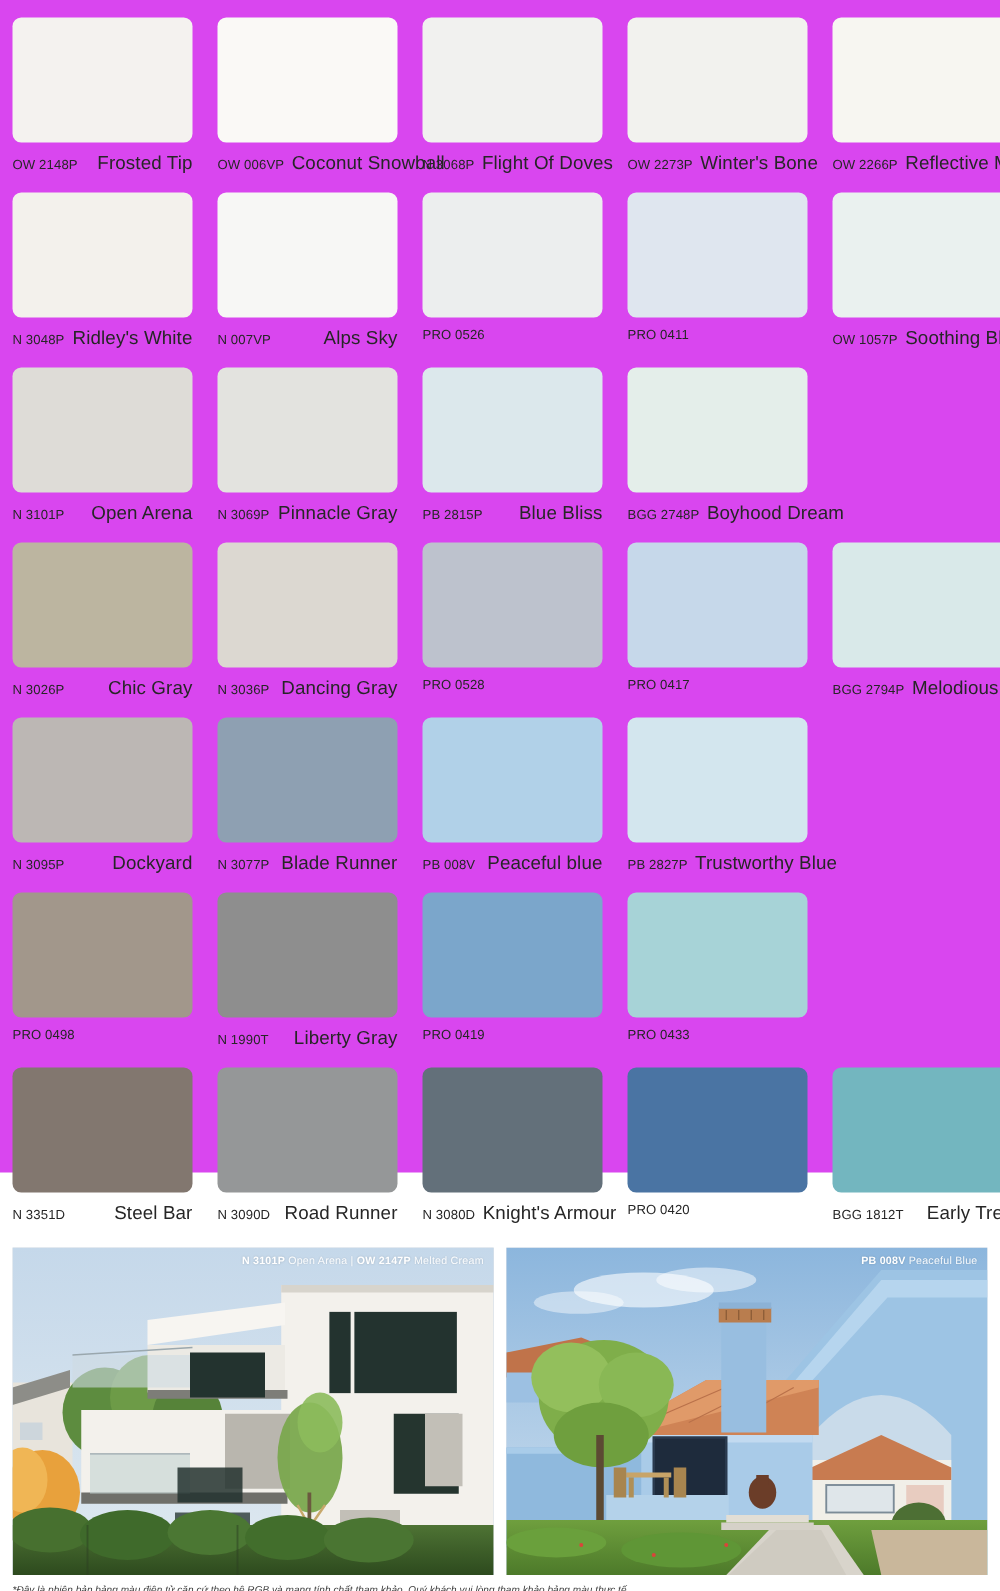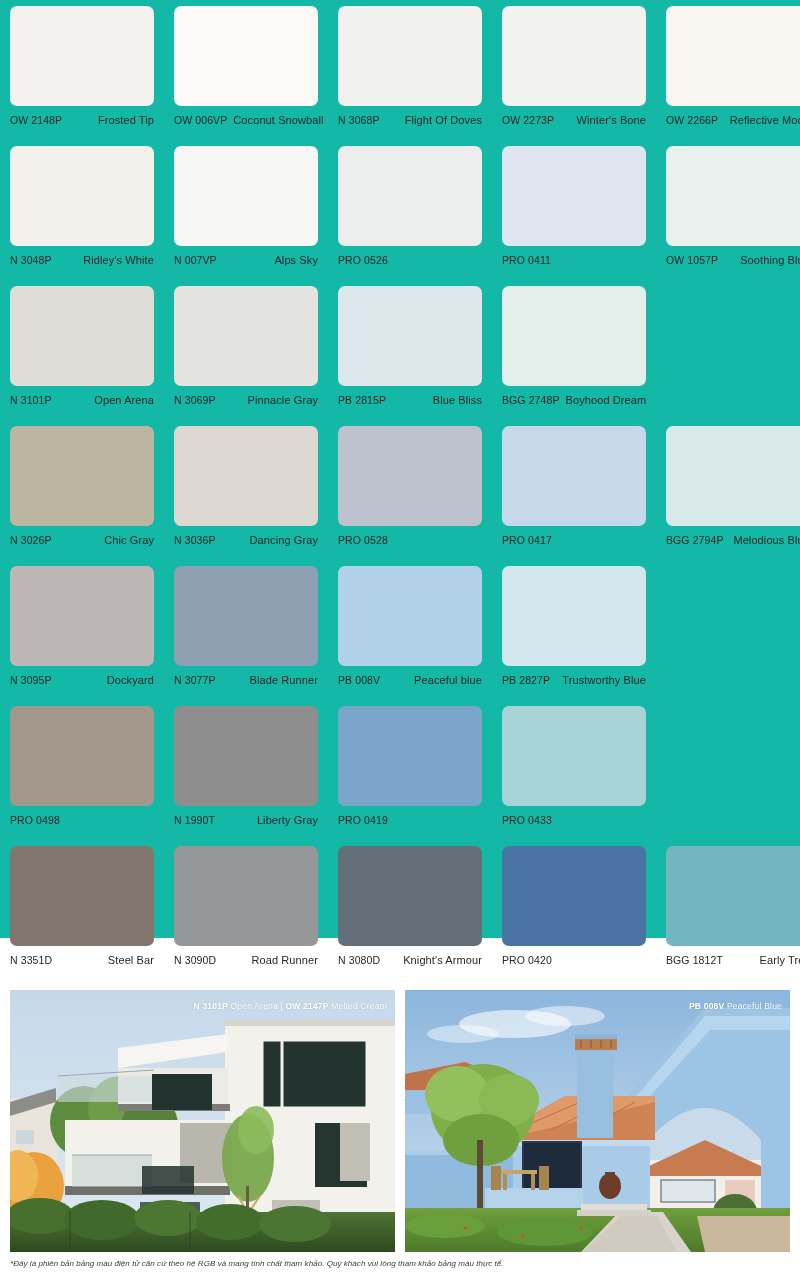--- a/index.html
+++ b/index.html
@@ -8,22 +8,22 @@
     height: 1273px;
     background: #ffffff;
     font-family: "Liberation Sans", sans-serif;
   }
   body { overflow: hidden; }
 
   .sheet {
     width: 800px;
     height: 938px;
     position: relative;
-    background: #14b8a6;
-    padding: 0 10px;
+    background: #d946ef;
+    padding: 8px 10px;
   }
 
   
   .grid {
     width: 780px;
     margin: 0 auto;
     padding-top: 6px;
   }
   .swatch-row {
     display: flex;
@@ -48,21 +48,21 @@
     align-items: baseline;
     padding-top: 8px;
     white-space: nowrap;
   }
   .chip-code {
     font-size: 10.5px;
     color: #262626;
     letter-spacing: .1px;
   }
   .chip-name {
-    font-size: 11px;
+    font-size: 15px;
     color: #262626;
     letter-spacing: .1px;
     margin-left: 6px;
   }
 
   
   .photos {
     display: flex;
     gap: 10px;
     width: 780px;
@@ -70,21 +70,21 @@
   }
   .photo {
     position: relative;
     width: 385px;
     height: 262px;
     overflow: hidden;
     background: #cfd9e4;
   }
   .photo-caption {
     position: absolute;
-    top: 11px;
+    top: 5px;
     right: 8px;
     z-index: 9;
     font-size: 8.5px;
     color: #ffffff;
     letter-spacing: .2px;
     text-shadow: 0 0 2px rgba(0,0,0,.18);
     white-space: nowrap;
   }
   .photo-caption b { font-weight: 700; }
   .photo-caption span.soft { opacity: .92; }

